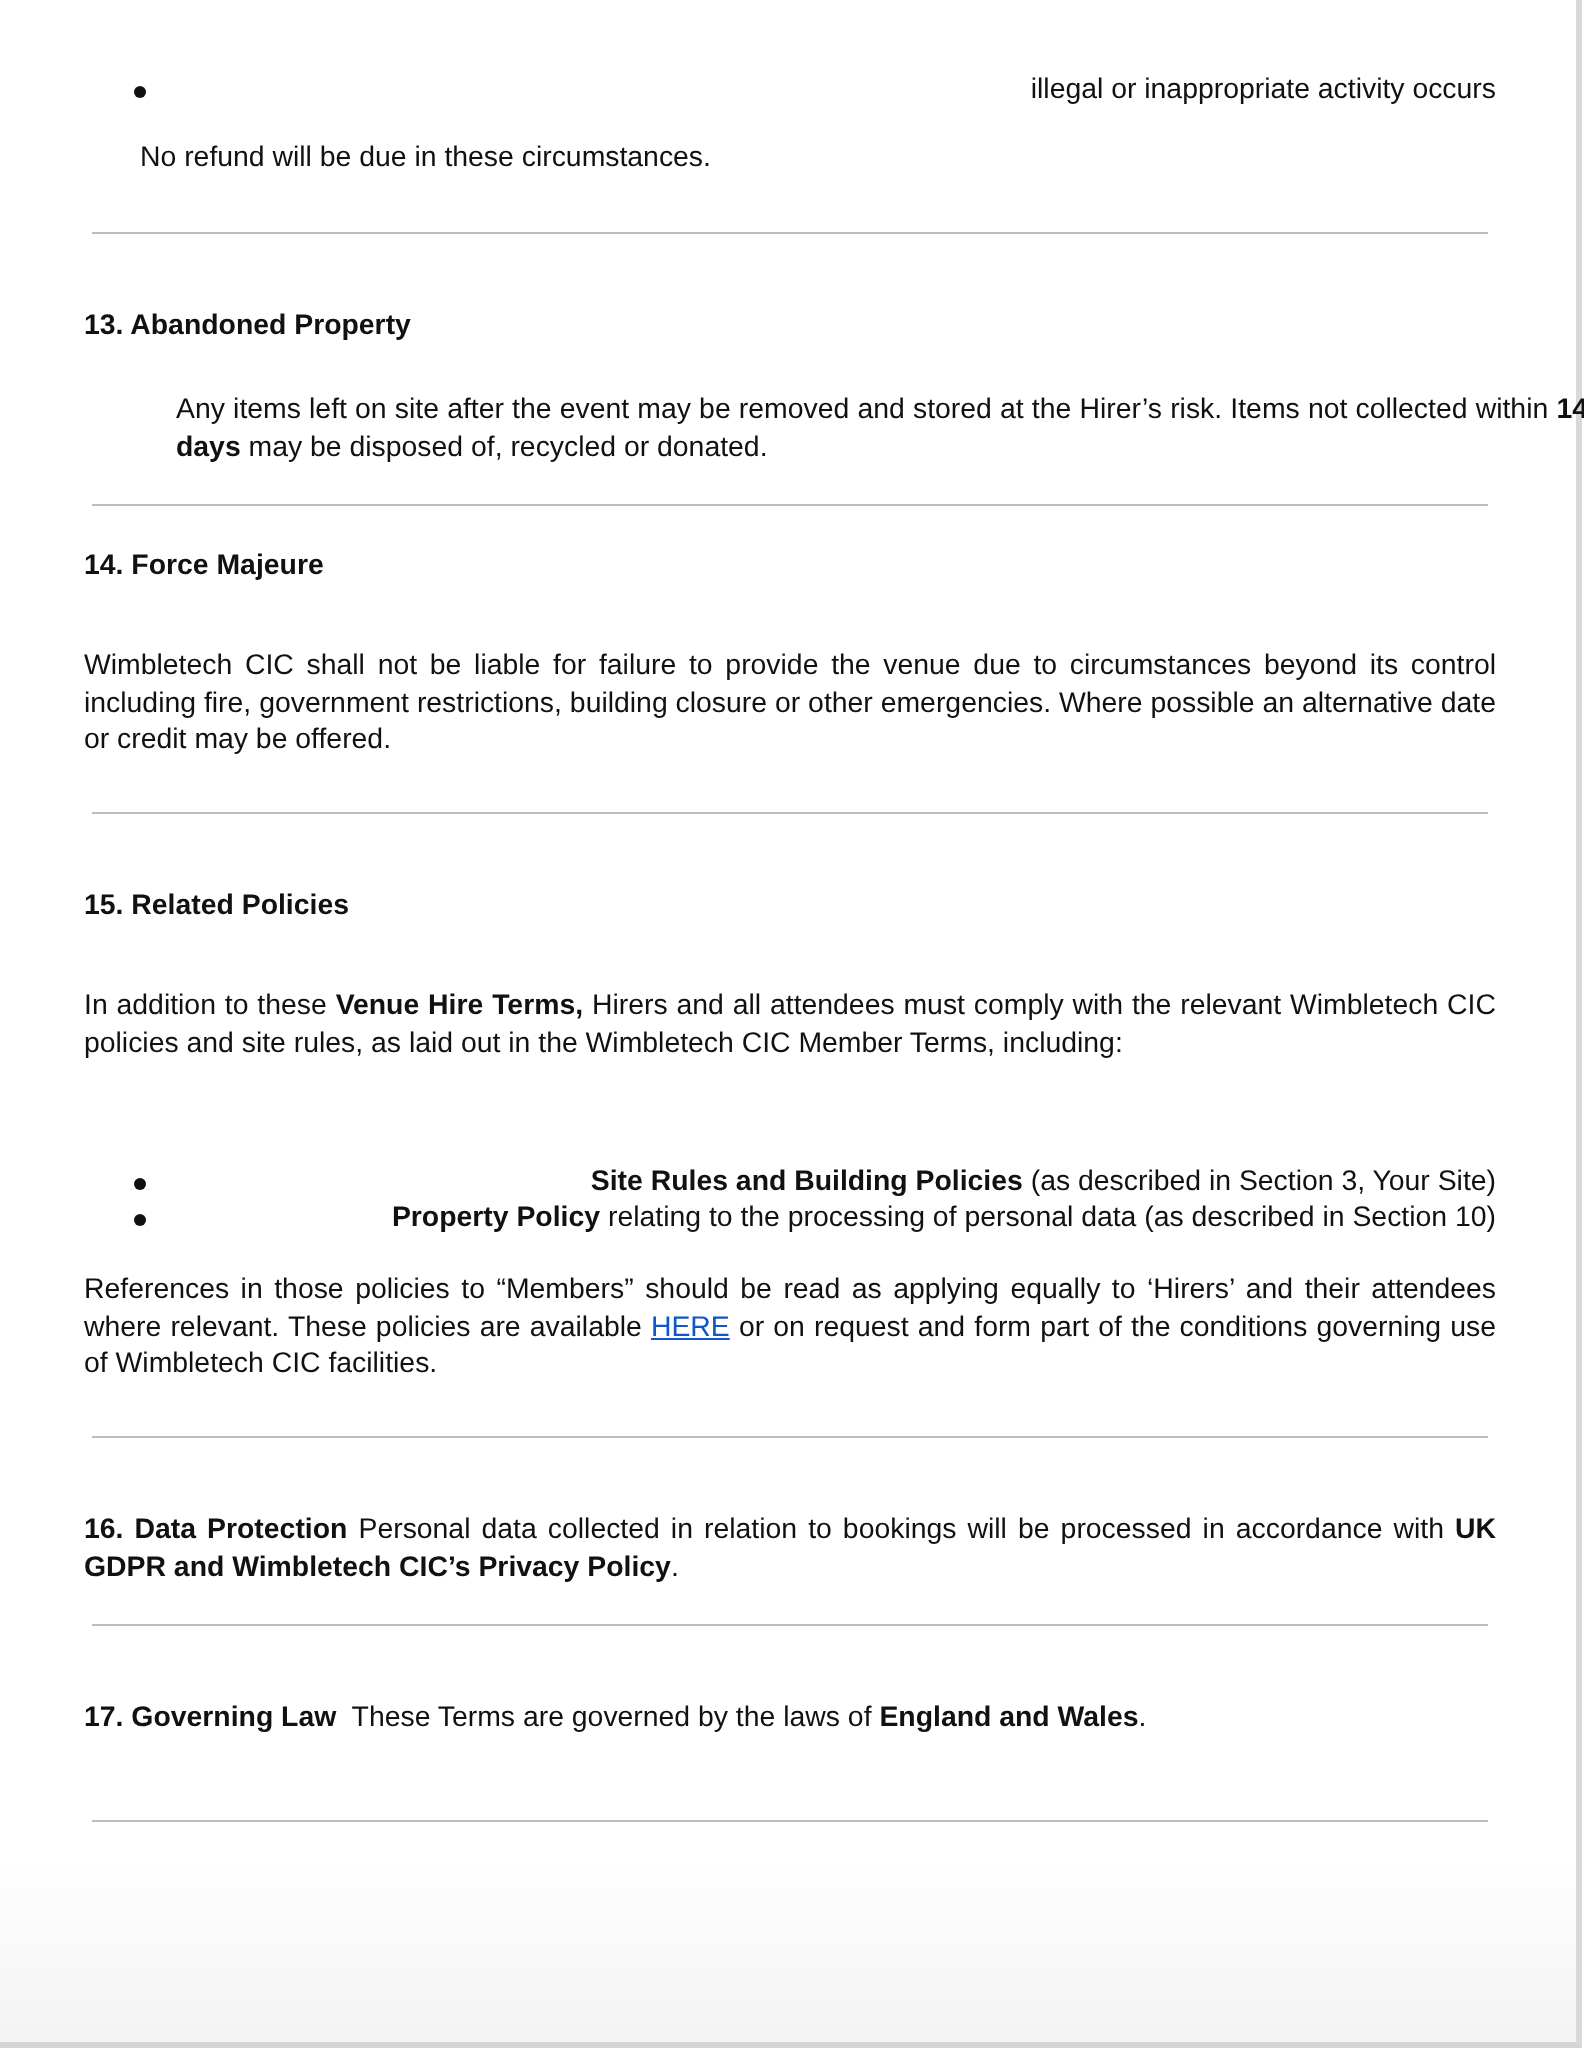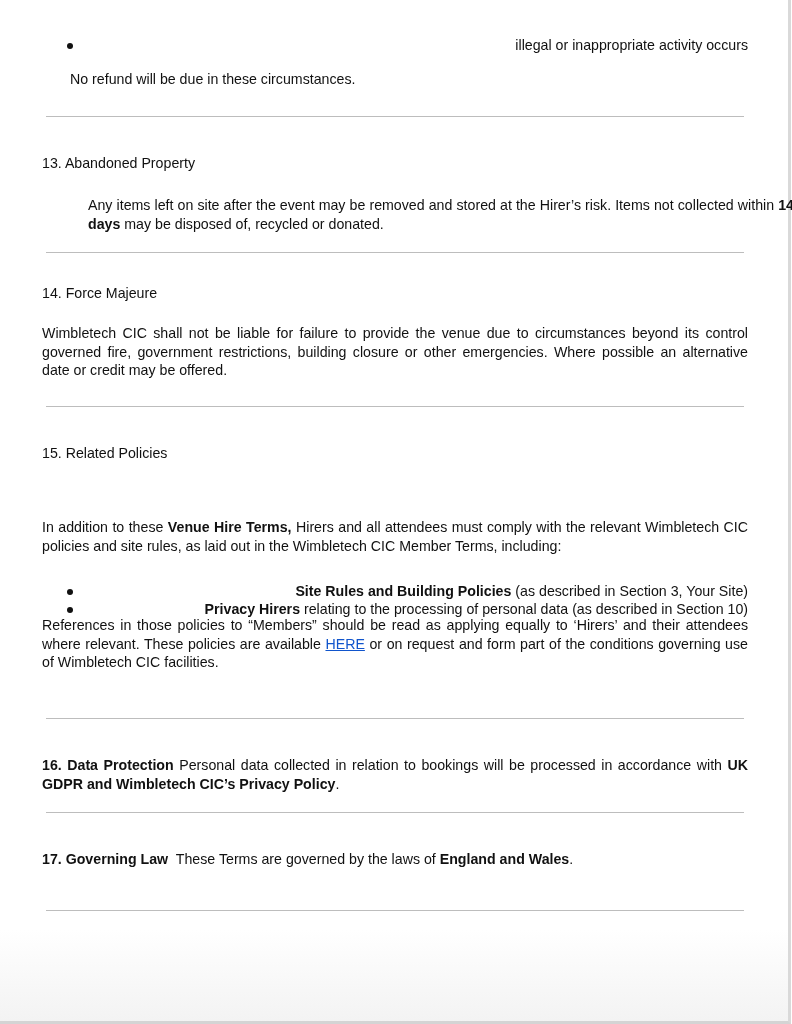--- a/index.html
+++ b/index.html
@@ -28,21 +28,21 @@
   .content {
     position: absolute;
     left: 42px;
     top: 0;
     width: 706px;
     font-size: 14.2px;
     line-height: 18.5px;
   }
   .block { position: absolute; left: 0; width: 706px; }
   .justify { text-align: justify; text-align-last: auto; }
-  .heading { font-weight: normal; font-size: 14.2px; }
+  .heading { font-weight: bold; font-size: 14.2px; }
   b { font-weight: bold; }
   .hr {
     position: absolute;
     left: 4px;
     width: 698px;
     height: 0;
     border-top: 1.5px solid #bdbdbd;
   }
   ul.bullets {
     list-style: none;
@@ -88,44 +88,44 @@
 
     <div class="hr" style="top:116px;"></div>
 
     <div class="block heading" style="top:154px;">13. Abandoned Property</div>
     <div class="block justify" style="top:196px;margin-left:46px;">
       <span>Any items left on site after the event may be removed and stored at the Hirer’s risk. Items not collected within </span><b>14 days</b><span> may be disposed of, recycled or donated.</span>
     </div>
 
     <div class="hr" style="top:252px;"></div>
 
-    <div class="block heading" style="top:284px;">14. Force Majeure</div>
-    <div class="block justify" style="top:324px;">Wimbletech CIC shall not be liable for failure to provide the venue due to circumstances beyond its control governed fire, government restrictions, building closure or other emergencies. Where possible an alternative date or credit may be offered.</div>
+    <div class="block heading" style="top:274px;">14. Force Majeure</div>
+    <div class="block justify" style="top:324px;">Wimbletech CIC shall not be liable for failure to provide the venue due to circumstances beyond its control including fire, government restrictions, building closure or other emergencies. Where possible an alternative date or credit may be offered.</div>
 
     <div class="hr" style="top:406px;"></div>
 
     <div class="block heading" style="top:444px;">15. Related Policies</div>
-    <div class="block justify" style="top:518px;">
+    <div class="block justify" style="top:494px;">
       <span>In addition to these </span><b>Venue Hire Terms,</b><span> Hirers and all attendees must comply with the relevant Wimbletech CIC policies and site rules, as laid out in the Wimbletech CIC Member Terms, including:</span>
     </div>
 
     <div class="block" style="top:546px;margin-top:36px;">
       <ul class="bullets">
         <li>
           <span class="dot"></span>
           <b>Site Rules and Building Policies</b><span> (as described in Section 3, Your Site)</span>
         </li>
         <li>
           <span class="dot"></span>
-          <b>Privacy Hirers</b><span> relating to the processing of personal data (as described in Section 10)</span>
+          <b>Property Policy</b><span> relating to the processing of personal data (as described in Section 10)</span>
         </li>
       </ul>
     </div>
 
-    <div class="block justify" style="top:616px;">
+    <div class="block justify" style="top:636px;">
       <span>References in those policies to “Members” should be read as applying equally to ‘Hirers’ and their attendees where relevant. These policies are available </span><a class="link" href="#">HERE</a><span> or on request and form part of the conditions governing use of Wimbletech CIC facilities.</span>
     </div>
 
     <div class="hr" style="top:718px;"></div>
 
     <div class="block justify" style="top:756px;">
       <b>16. Data Protection</b><span> Personal data collected in relation to bookings will be processed in accordance with </span><b>UK GDPR and Wimbletech CIC’s Privacy Policy</b><span>.</span>
     </div>
 
     <div class="hr" style="top:812px;"></div>

